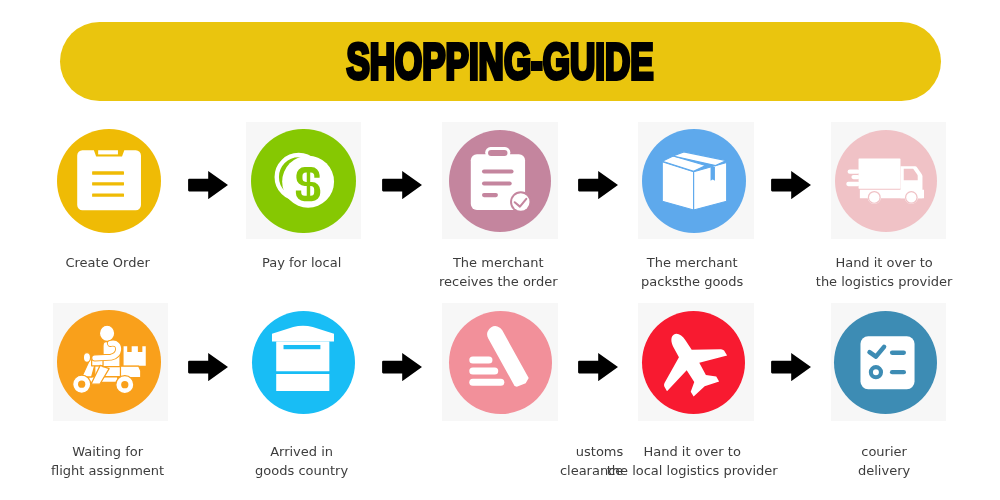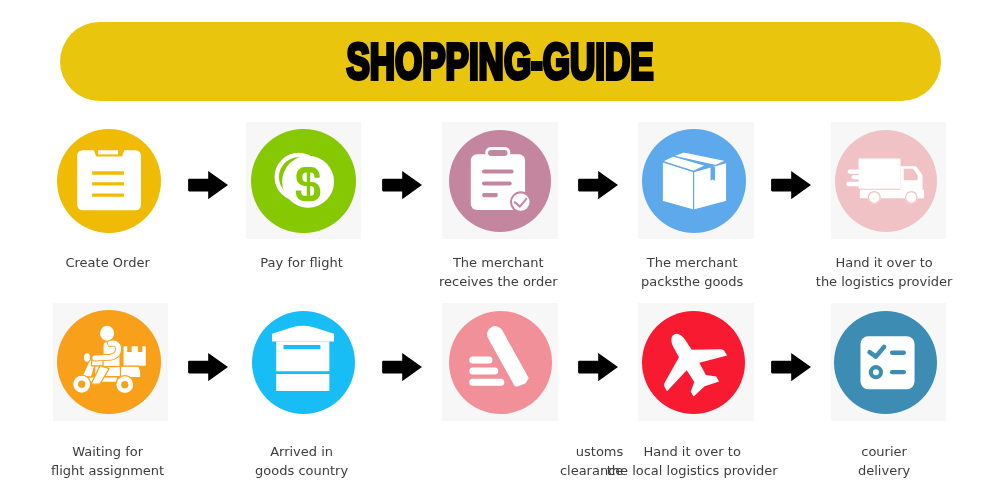--- a/index.html
+++ b/index.html
@@ -76,21 +76,21 @@
             <svg viewBox="0 0 100 100">
               <circle cx="45.6" cy="45.9" r="21" fill="none" stroke="#fff" stroke-width="4.2"></circle>
    <circle cx="54.6" cy="50.4" r="24.8" fill="#fff"></circle>
    <g fill="#86c802">
      <path d="M65.6 46.6h-5.1v-1.6a3.4 3.4 0 0 0-3.4-3.4h-4.5a3.4 3.4 0 0 0-3.4 3.4v2.2a3.4 3.4 0 0 0 3.4 3.4h5.6a8 8 0 0 1 8 8v2.5a8 8 0 0 1-8 8h-7.3a8 8 0 0 1-8-8v-2.2h5.1v1.6a3.4 3.4 0 0 0 3.4 3.4h5.6a3.4 3.4 0 0 0 3.4-3.4v-2.6a3.4 3.4 0 0 0-3.4-3.4h-5.6a8 8 0 0 1-8-8v-2.2a8 8 0 0 1 8-8h6.2a8 8 0 0 1 8 8z"></path>
      <rect x="53.3" y="36.5" width="3.3" height="32.2"></rect>
    </g>
             </svg>
           </div>
         </div>
-        <div class="caption" style="left:176.60000000000002px;top:252.6px;width:250px;">Pay for flight</div>
+        <div class="caption" style="left:176.60000000000002px;top:252.6px;width:250px;">Pay for local</div>
       </div>
       <div class="step" style="left: 0px; top: 0px; width: 0px; height: 0px;">
         <div class="plate" style="left:442.25px;top:121.75px;width:115.5px;height:117.5px;"></div>
         <div class="badge" style="left:448.6px;top:129.5px;width:102.8px;height:102.8px;">
           <div class="disc" style="left:0;top:0;width:102.8px;height:102.8px;background:#c4859e;"></div>
           <div class="glyph" style="left:0;top:0;width:102.8px;height:102.8px;">
             <svg viewBox="0 0 100 100">
               <rect x="21.2" y="23.5" width="52.8" height="54.3" rx="6" fill="#fff"></rect>
    <rect x="35.2" y="16.6" width="24.5" height="10.4" rx="5.2" fill="#fff"></rect>
    <rect x="38.0" y="19.4" width="18.9" height="5.9" rx="2.95" fill="#c4859e"></rect>

